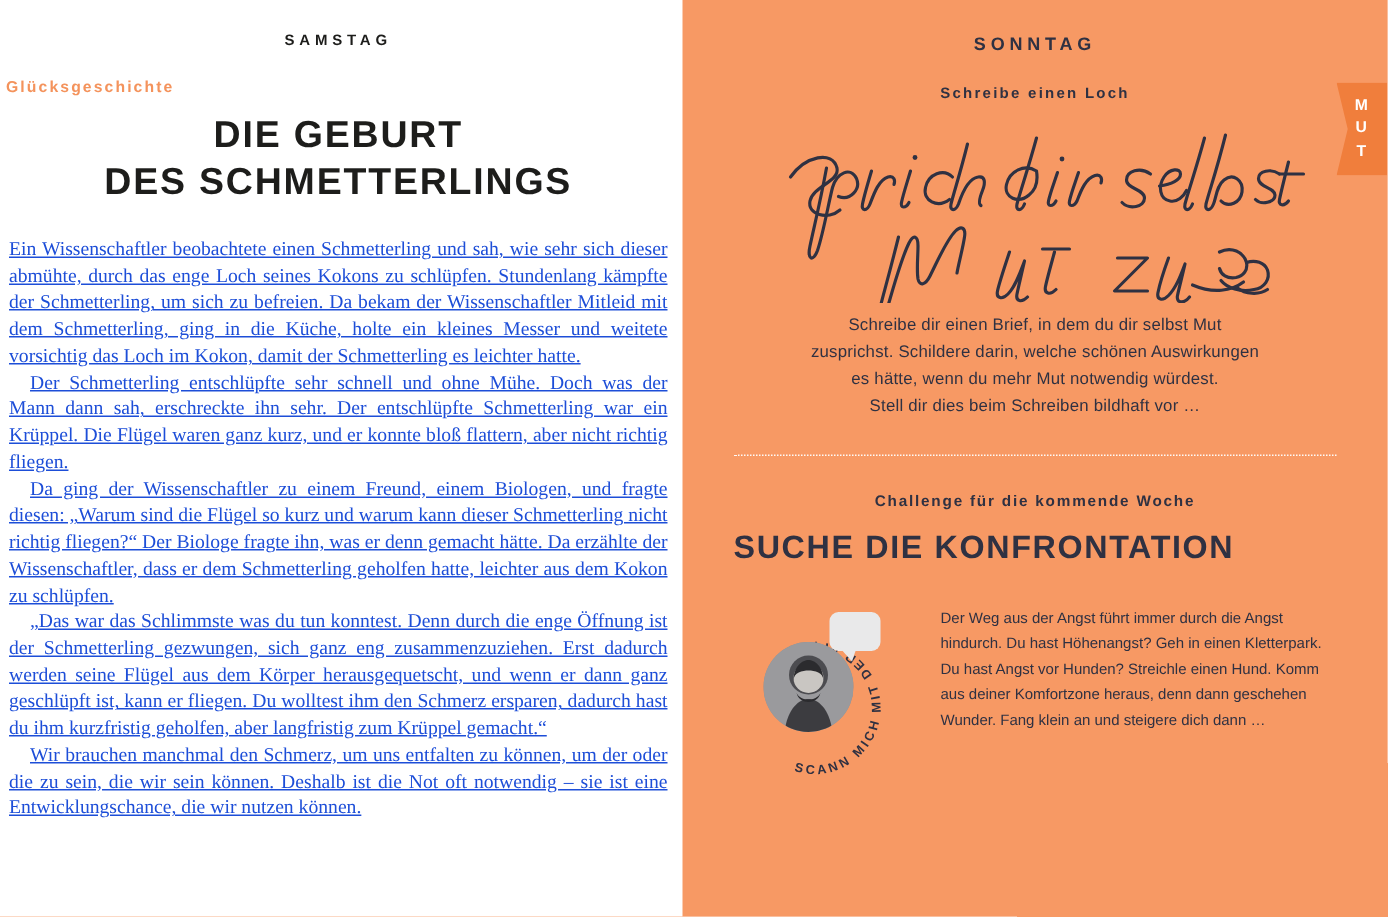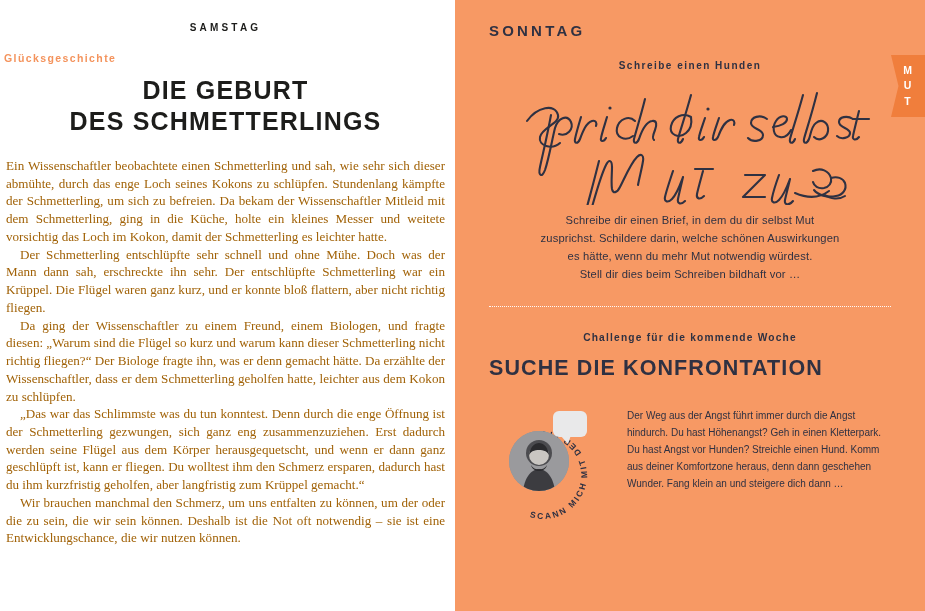--- a/index.html
+++ b/index.html
@@ -58,42 +58,43 @@
     margin-top: 11px;
   }
   .title .l2 { display: block; }
 
   .body-text {
     margin-top: 20px;
     padding: 0 2px 0 2px;
     font-family: "Liberation Serif", serif;
     font-size: 13.1px;
     line-height: 1.355;
-    color: #a16207;
+    color: #1d4ed8;
     text-align: justify;
     hyphens: auto;
+    text-decoration: underline;
   }
   .body-text p { margin: 0; }
   .body-text p + p { text-indent: 14px; }
 
   
   .right-page {
     width: 470px;
     height: 611px;
     position: relative;
     background: #f79964;
     box-sizing: border-box;
     padding: 18px 34px 0 34px;
     color: #3a3a4a;
     overflow: hidden;
   }
   .r-kicker {
-    text-align: left;
-    font-family: "Liberation Sans", sans-serif;
-    font-size: 15px;
+    text-align: center;
+    font-family: "Liberation Sans", sans-serif;
+    font-size: 12px;
     letter-spacing: 3.2px;
     font-weight: 700;
     color: #2f3142;
     margin-top: 4px;
   }
   .r-subkicker {
     text-align: center;
     font-family: "Liberation Sans", sans-serif;
     font-size: 10px;
     letter-spacing: 1.5px;
@@ -253,21 +254,21 @@
 
   <div class="right-page">
 
     <div class="tab">
       <span>M</span>
       <span>U</span>
       <span>T</span>
     </div>
 
     <div class="r-kicker">SONNTAG</div>
-    <div class="r-subkicker">Schreibe einen Hunden</div>
+    <div class="r-subkicker">Schreibe einen Loch</div>
 
     <div class="script-wrap">
       <svg class="script-svg" width="390" height="130" viewBox="0 0 390 130" aria-hidden="true">
         <g fill="none" stroke="#2f3142" stroke-width="2.1" stroke-linecap="round" stroke-linejoin="round">
 
           <path d="M32 46 c10-14 28-18 31-6 c2 9-16 12-18 22 c-2 9 12 13 20 6"></path>
           <path d="M56 40 c-4 22-8 38-11 52 c-2 9 2 11 5 3 c4-12 7-30 10-42 c3-10 12-14 16-6 c3 7-4 15-12 12"></path>
           <path d="M86 42 c-3 10-5 17-6 22 c-1 5 3 5 5 0 c3-8 6-16 12-18 c4-1 5 2 4 5"></path>
           <path d="M112 42 c-3 10-5 16-6 21 c-1 4 3 4 5 0"></path>
           <circle cx="115" cy="33" r="1.6" fill="#2f3142" stroke="none"></circle>

